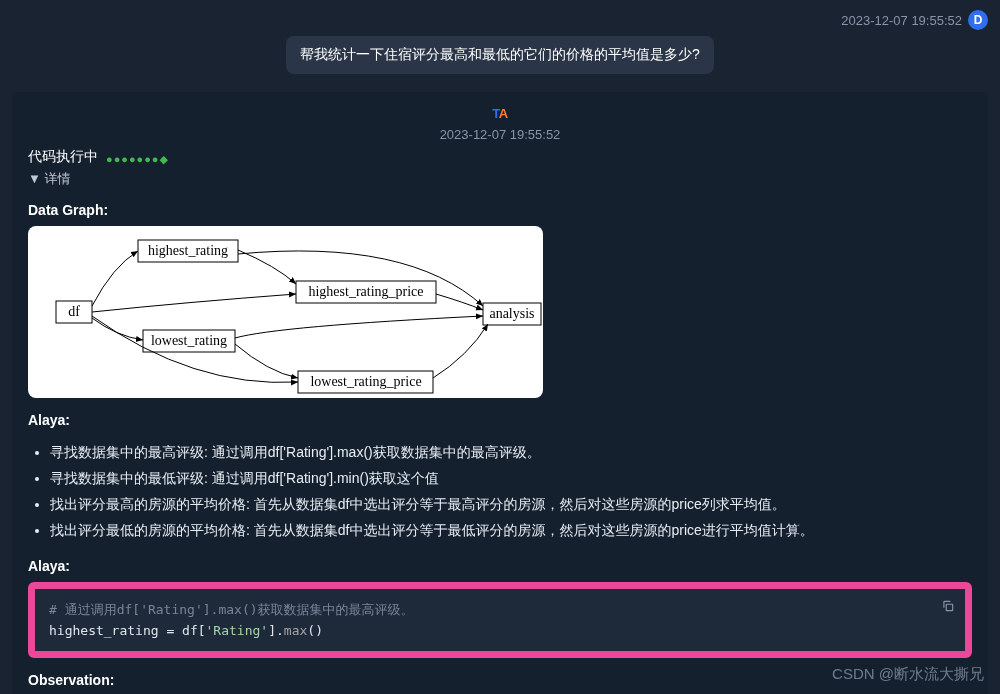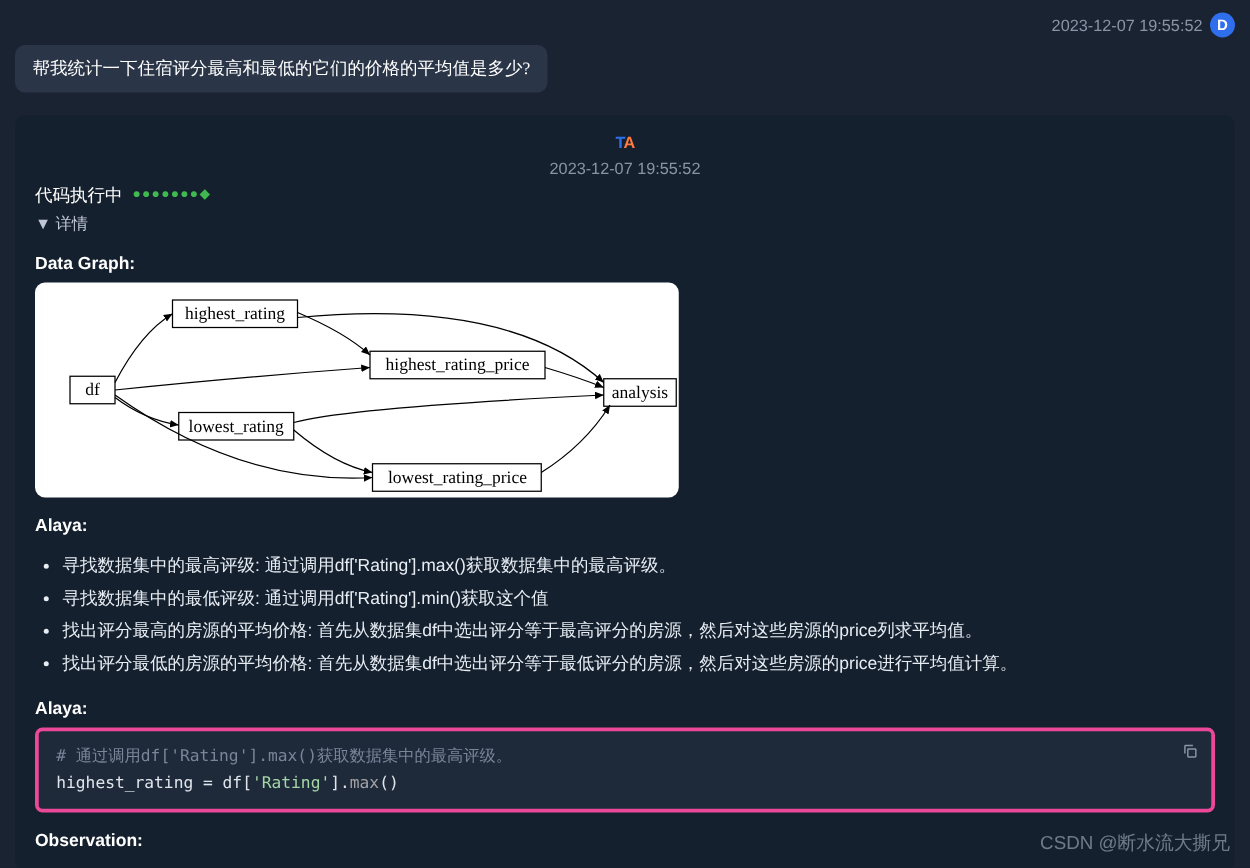--- a/index.html
+++ b/index.html
@@ -28,21 +28,21 @@
   width: 20px; height: 20px;
   background: #2f6fed;
   border-radius: 50%;
   color: #fff;
   display: inline-flex;
   align-items: center;
   justify-content: center;
   font-size: 12px;
   font-weight: 600;
 }
-.user-bubble-row { display: flex; justify-content: flex-start; font-family: Liberation Serif, serif; }
+.user-bubble-row { display: flex; justify-content: center; }
 .user-bubble {
   background: #2a3548;
   border-radius: 8px;
   padding: 10px 14px;
   color: #fff;
   font-size: 14px;
   max-width: 520px;
 }
 .assistant-block {
   background: #14202e;
@@ -60,21 +60,21 @@
 }
 .ta-logo {
   font-weight: 700;
   font-size: 13px;
   letter-spacing: -0.5px;
 }
 .ta-logo .t { color: #2f6fed; }
 .ta-logo .a { color: #ff7a3d; }
 .exec-line {
   display: flex;
-  align-items: flex-start;
+  align-items: flex-end;
   gap: 8px;
   color: #fff;
   font-size: 14px;
   margin-bottom: 4px;
 }
 .dots { color: #3fb950; letter-spacing: 1px; font-size: 11px; }
 .details-toggle {
   color: #c0c8d4;
   font-size: 13px;
   margin-bottom: 14px;
@@ -104,21 +104,21 @@
   list-style: disc;
   padding-left: 22px;
   margin-bottom: 14px;
   color: #e8edf4;
   line-height: 1.85;
   font-size: 14px;
   margin-top: 12px;
 }
 .code-block {
   background: #1e2a3a;
-  border: 3px solid #ec4899;
+  border: 7px solid #ec4899;
   border-radius: 6px;
   padding: 10px 14px;
   font-family: "SF Mono", Monaco, Consolas, monospace;
   font-size: 13px;
   line-height: 1.65;
   position: relative;
   margin-bottom: 14px;
 }
 .copy-btn {
   position: absolute;

